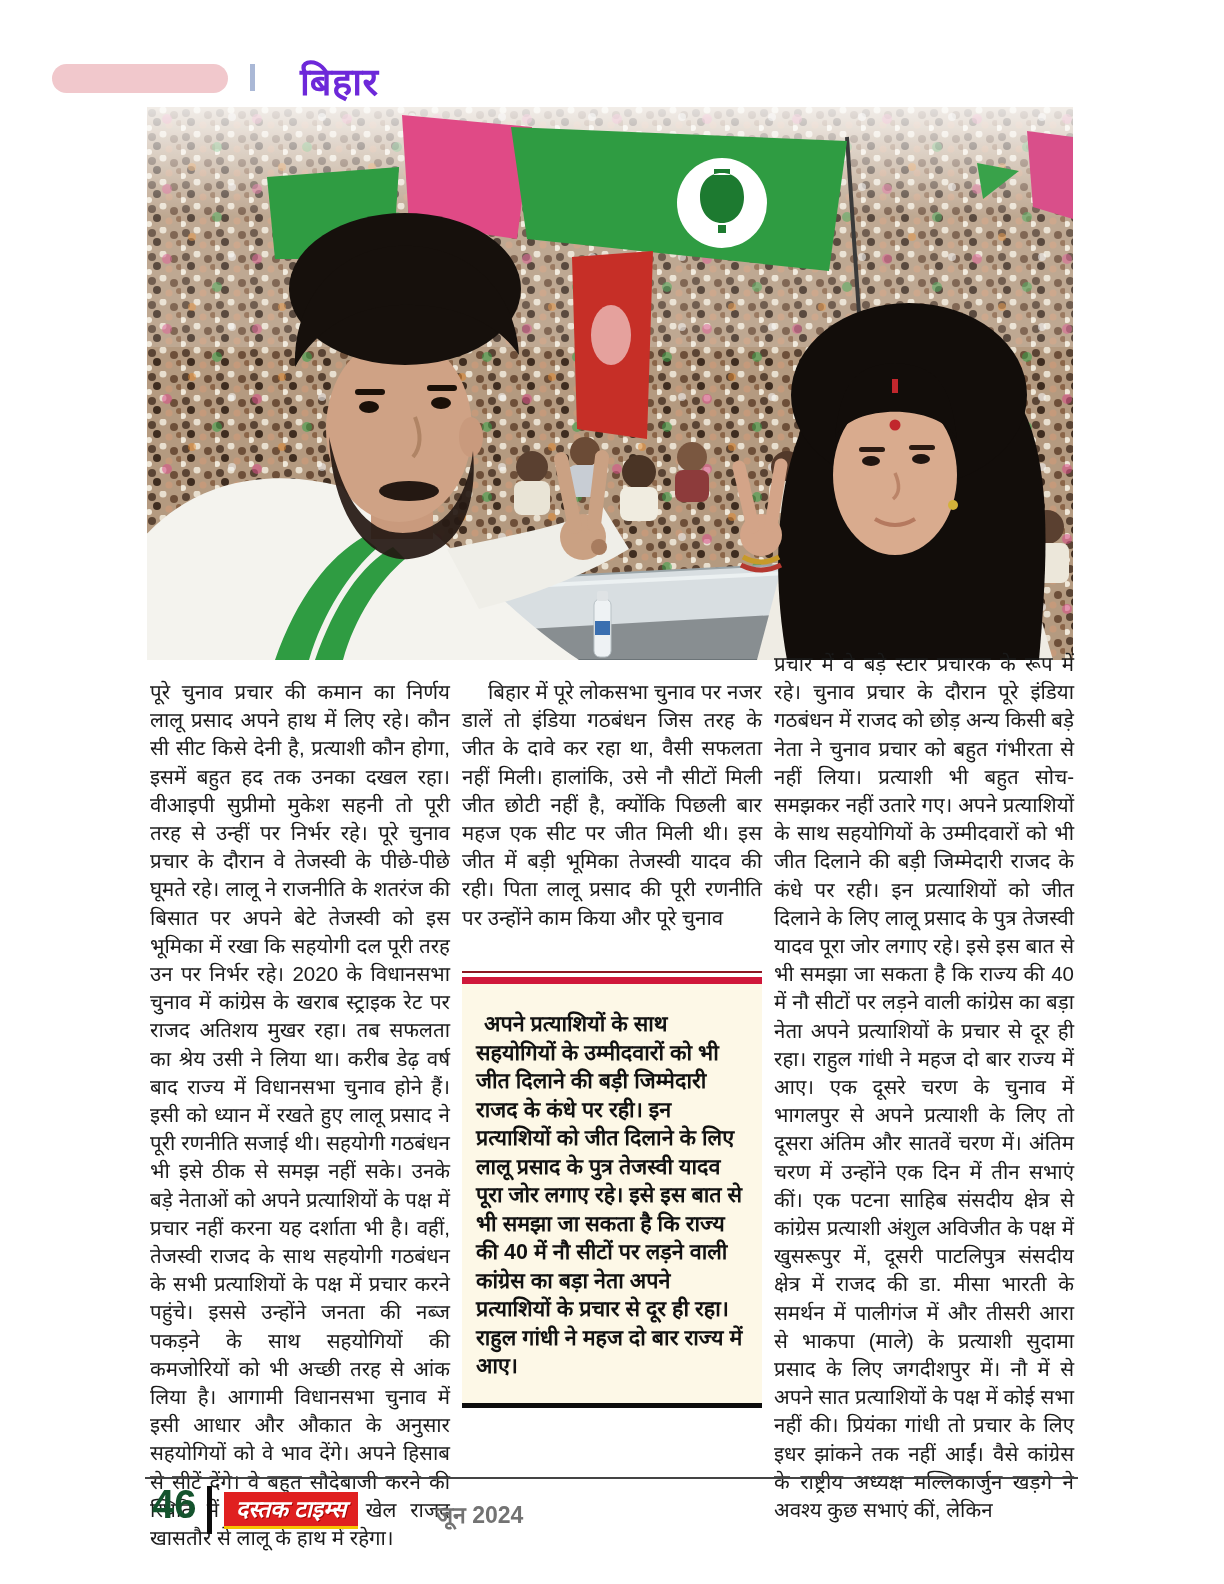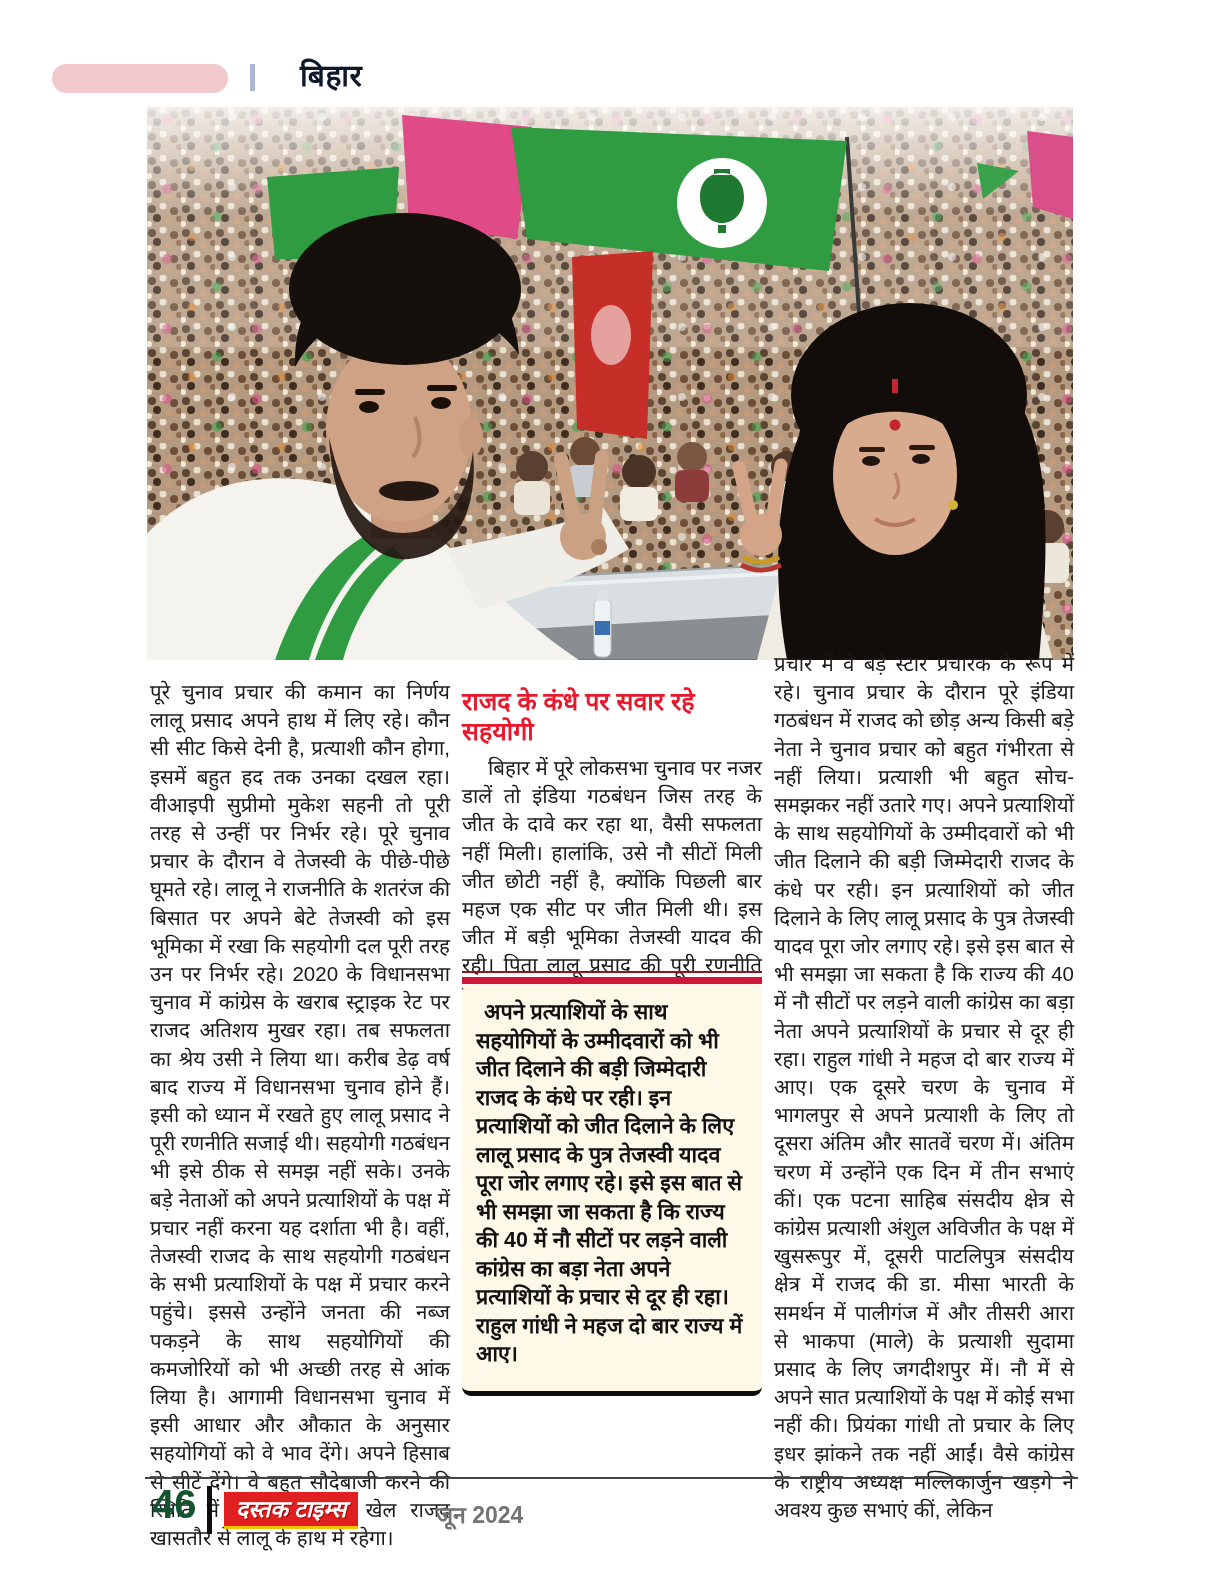--- a/index.html
+++ b/index.html
@@ -6,41 +6,41 @@
   .page{
     position:relative;width:1224px;height:1584px;background:#ffffff;
     margin:0 auto;overflow:hidden;
     font-family:"Liberation Sans","DejaVu Sans",sans-serif;
   }
   
   .hdr-pill{position:absolute;left:52px;top:64px;width:176px;height:29px;
     background:#f1c8cc;border-radius:15px;}
   .hdr-divider{position:absolute;left:250px;top:64px;width:5px;height:27px;background:#aab8d6;}
   .hdr-section{position:absolute;left:300px;top:54px;width:120px;
-    font-size:30px;font-weight:600;color:#0f172a;letter-spacing:.5px;}
+    font-size:38px;font-weight:600;color:#6d28d9;letter-spacing:.5px;}
   
   .photo{position:absolute;left:147px;top:107px;width:926px;height:553px;overflow:hidden;background:#b49a80;}
   .photo svg{display:block;}
   
   .col{position:absolute;width:300px;color:#1a1a1a;
     font-size:20.5px;line-height:28.2px;text-align:justify;}
   .col1{left:150px;top:678px;}
   .col2{left:462px;top:678px;}
   .col3{left:774px;top:650px;}
   .subhead{font-size:25px;line-height:30px;font-weight:bold;color:#e8192c;
     margin:8px 0 8px 0;text-align:left;}
   .col2-body{text-indent:26px;}
   
   .pullquote{position:absolute;left:462px;top:971px;width:300px;}
   .pq-topline{height:2px;background:#8c1722;margin-bottom:4px;}
   .pq-bar{height:7px;background:#d0173a;}
   .pq-body{background:#fdf8e7;border-bottom:5px solid #0d0d0d;
-    padding:14px 12px 22px 14px;min-height:408px;box-sizing:border-box;
+    padding:26px 12px 22px 14px;min-height:408px;box-sizing:border-box;
     font-size:21.5px;line-height:28.5px;font-weight:bold;color:#111;
-    text-align:left;text-indent:8px;border-radius:9px;}
+    text-align:left;text-indent:8px;}
   
   .foot-rule{position:absolute;left:145px;top:1477px;width:933px;height:2px;background:#444;}
   .foot-page{position:absolute;left:152px;top:1482px;font-size:40px;font-weight:800;color:#14532d;}
   .foot-bar{position:absolute;left:207px;top:1486px;width:5px;height:48px;background:#0d0d0d;}
   .foot-logo{position:absolute;left:224px;top:1492px;height:34px;line-height:34px;
     background:#e02020;color:#ffffff;font-weight:bold;font-style:italic;
     font-size:23px;padding:0 12px;border-bottom:3px solid #f5c400;
     text-shadow:1px 1px 0 #a30000;}
   .foot-date{position:absolute;left:436px;top:1498px;font-size:23px;font-weight:bold;color:#737373;}
 </style>
@@ -183,21 +183,20 @@
           <path d="M596,450 q18,10 36,0" stroke="#c79a2a" stroke-width="5" fill="none"></path>
           <path d="M594,458 q20,10 40,0" stroke="#b5372f" stroke-width="5" fill="none"></path>
         </g>
       </g>
     </svg>
   </div>
 
   <div class="col col1">पूरे चुनाव प्रचार की कमान का निर्णय लालू प्रसाद अपने हाथ में लिए रहे। कौन सी सीट किसे देनी है, प्रत्याशी कौन होगा, इसमें बहुत हद तक उनका दखल रहा। वीआइपी सुप्रीमो मुकेश सहनी तो पूरी तरह से उन्हीं पर निर्भर रहे। पूरे चुनाव प्रचार के दौरान वे तेजस्वी के पीछे-पीछे घूमते रहे। लालू ने राजनीति के शतरंज की बिसात पर अपने बेटे तेजस्वी को इस भूमिका में रखा कि सहयोगी दल पूरी तरह उन पर निर्भर रहे। 2020 के विधानसभा चुनाव में कांग्रेस के खराब स्ट्राइक रेट पर राजद अतिशय मुखर रहा। तब सफलता का श्रेय उसी ने लिया था। करीब डेढ़ वर्ष बाद राज्य में विधानसभा चुनाव होने हैं। इसी को ध्यान में रखते हुए लालू प्रसाद ने पूरी रणनीति सजाई थी। सहयोगी गठबंधन भी इसे ठीक से समझ नहीं सके। उनके बड़े नेताओं को अपने प्रत्याशियों के पक्ष में प्रचार नहीं करना यह दर्शाता भी है। वहीं, तेजस्वी राजद के साथ सहयोगी गठबंधन के सभी प्रत्याशियों के पक्ष में प्रचार करने पहुंचे। इससे उन्होंने जनता की नब्ज पकड़ने के साथ सहयोगियों की कमजोरियों को भी अच्छी तरह से आंक लिया है। आगामी विधानसभा चुनाव में इसी आधार और औकात के अनुसार सहयोगियों को वे भाव देंगे। अपने हिसाब से सीटें देंगे। वे बहुत सौदेबाजी करने की स्थिति में नहीं रहेंगे। पूरा खेल राजद खासतौर से लालू के हाथ में रहेगा।</div>
 
   <div class="col col2">
-    <div class="subhead">राजद के कंधे पर सवार रहे सहयोगी</div>
     <div class="col2-body">बिहार में पूरे लोकसभा चुनाव पर नजर डालें तो इंडिया गठबंधन जिस तरह के जीत के दावे कर रहा था, वैसी सफलता नहीं मिली। हालांकि, उसे नौ सीटों मिली जीत छोटी नहीं है, क्योंकि पिछली बार महज एक सीट पर जीत मिली थी। इस जीत में बड़ी भूमिका तेजस्वी यादव की रही। पिता लालू प्रसाद की पूरी रणनीति पर उन्होंने काम किया और पूरे चुनाव</div>
   </div>
 
   <div class="pullquote">
     <div class="pq-topline"></div>
     <div class="pq-bar"></div>
     <div class="pq-body">अपने प्रत्याशियों के साथ सहयोगियों के उम्मीदवारों को भी जीत दिलाने की बड़ी जिम्मेदारी राजद के कंधे पर रही। इन प्रत्याशियों को जीत दिलाने के लिए लालू प्रसाद के पुत्र तेजस्वी यादव पूरा जोर लगाए रहे। इसे इस बात से भी समझा जा सकता है कि राज्य की 40 में नौ सीटों पर लड़ने वाली कांग्रेस का बड़ा नेता अपने प्रत्याशियों के प्रचार से दूर ही रहा। राहुल गांधी ने महज दो बार राज्य में आए।</div>
   </div>
 
   <div class="col col3">प्रचार में वे बड़े स्टार प्रचारक के रूप में रहे। चुनाव प्रचार के दौरान पूरे इंडिया गठबंधन में राजद को छोड़ अन्य किसी बड़े नेता ने चुनाव प्रचार को बहुत गंभीरता से नहीं लिया। प्रत्याशी भी बहुत सोच-समझकर नहीं उतारे गए। अपने प्रत्याशियों के साथ सहयोगियों के उम्मीदवारों को भी जीत दिलाने की बड़ी जिम्मेदारी राजद के कंधे पर रही। इन प्रत्याशियों को जीत दिलाने के लिए लालू प्रसाद के पुत्र तेजस्वी यादव पूरा जोर लगाए रहे। इसे इस बात से भी समझा जा सकता है कि राज्य की 40 में नौ सीटों पर लड़ने वाली कांग्रेस का बड़ा नेता अपने प्रत्याशियों के प्रचार से दूर ही रहा। राहुल गांधी ने महज दो बार राज्य में आए। एक दूसरे चरण के चुनाव में भागलपुर से अपने प्रत्याशी के लिए तो दूसरा अंतिम और सातवें चरण में। अंतिम चरण में उन्होंने एक दिन में तीन सभाएं कीं। एक पटना साहिब संसदीय क्षेत्र से कांग्रेस प्रत्याशी अंशुल अविजीत के पक्ष में खुसरूपुर में, दूसरी पाटलिपुत्र संसदीय क्षेत्र में राजद की डा. मीसा भारती के समर्थन में पालीगंज में और तीसरी आरा से भाकपा (माले) के प्रत्याशी सुदामा प्रसाद के लिए जगदीशपुर में। नौ में से अपने सात प्रत्याशियों के पक्ष में कोई सभा नहीं की। प्रियंका गांधी तो प्रचार के लिए इधर झांकने तक नहीं आईं। वैसे कांग्रेस के राष्ट्रीय अध्यक्ष मल्लिकार्जुन खड़गे ने अवश्य कुछ सभाएं कीं, लेकिन</div>

